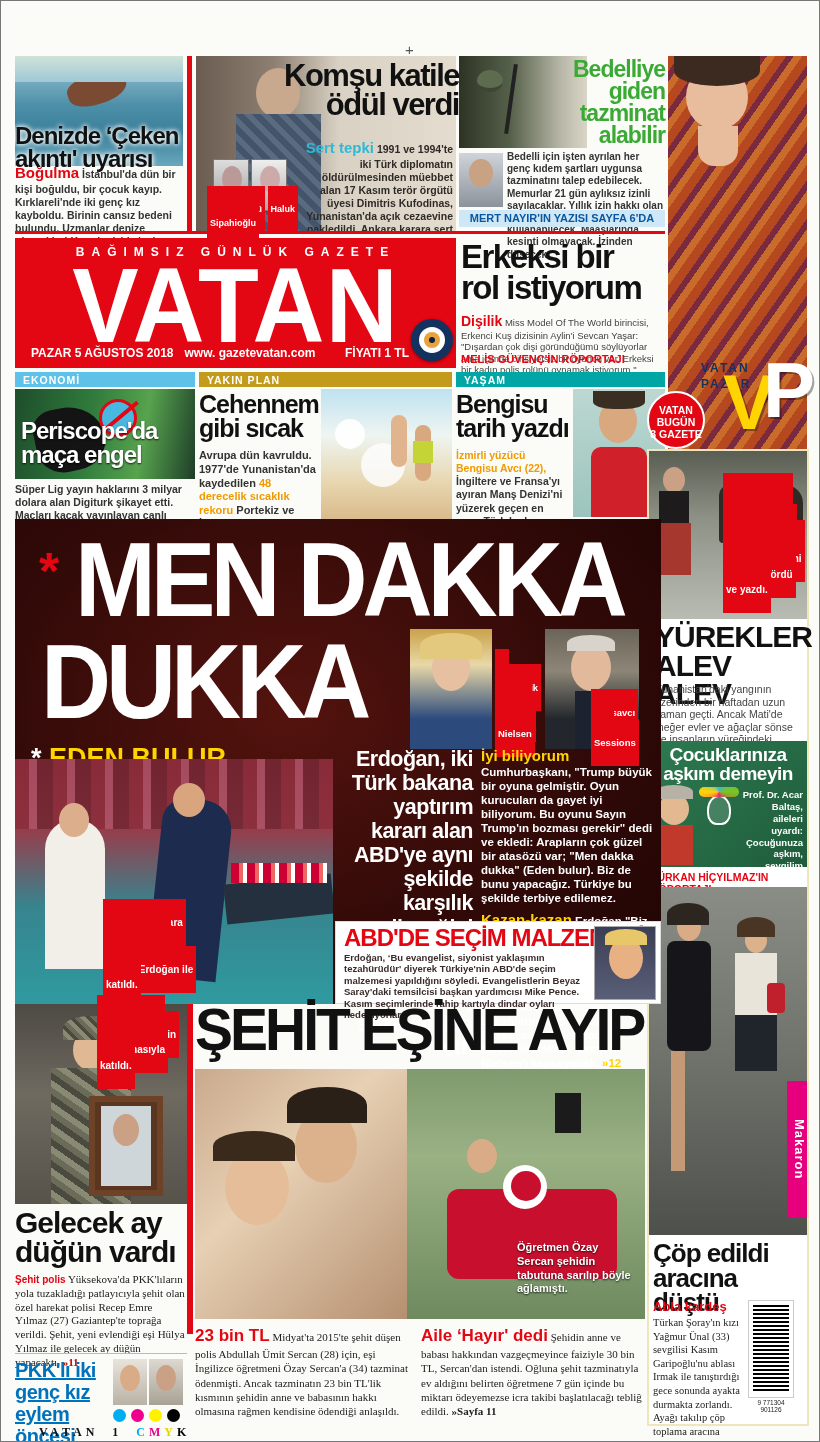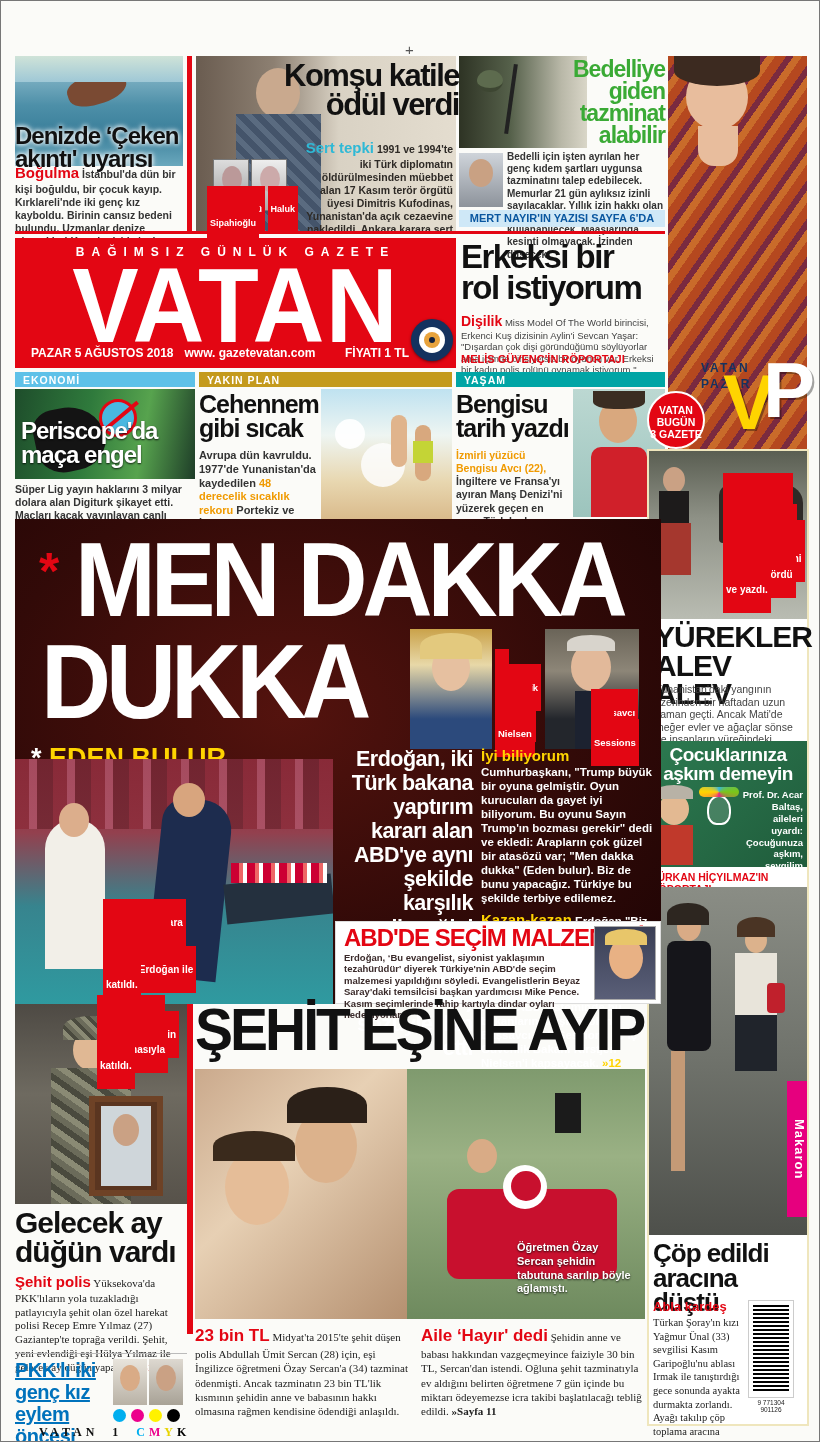--- a/index.html
+++ b/index.html
@@ -304,21 +304,21 @@
     </div>
   </div>
   <div class="abs hl" style="left:14px;top:1208px;width:172px;font-size:30px;letter-spacing:-1px;">
     <span>Gelecek ay</span><br>
     <span>düğün vardı</span>
   </div>
   <div class="abs redcap" style="left:96px;top:1010px;width:84px;font-size:10px;">
     <span>Hülya Yılmaz cenazeye eşinin üniformasıyla katıldı.</span>
   </div>
   <div class="abs body-serif" style="left:14px;top:1272px;width:172px;font-size:11px;line-height:1.25;">
-    <span class="lead-red" style="font-size:15px;font-family:'Liberation Sans',sans-serif;">Şehit polis</span><span> Yüksekova'da PKK'lıların yola tuzakladığı patlayıcıyla şehit olan özel harekat polisi Recep Emre Yılmaz (27) Gaziantep'te toprağa verildi. Şehit, yeni evlendiği eşi Hülya Yılmaz ile gelecek ay düğün yapacaktı. </span><span class="ref">»11</span>
+    <span class="lead-red" style="font-size:10px;font-family:'Liberation Sans',sans-serif;">Şehit polis</span><span> Yüksekova'da PKK'lıların yola tuzakladığı patlayıcıyla şehit olan özel harekat polisi Recep Emre Yılmaz (27) Gaziantep'te toprağa verildi. Şehit, yeni evlendiği eşi Hülya Yılmaz ile gelecek ay düğün yapacaktı. </span><span class="ref">»11</span>
   </div>
   <div class="abs" style="left:14px;top:1352px;width:172px;height:1px;background:#bbb;"></div>
   <div class="abs" style="left:14px;top:1358px;width:96px;color:#0072bc;font-size:20px;font-weight:bold;line-height:1.1;letter-spacing:-0.5px;text-decoration:underline;">
     <span>PKK'lı iki genç kız eylem öncesi İstanbul'da yakalandı </span><span style="color:#0072bc;">»11</span>
   </div>
   <div class="ph" style="left:112px;top:1358px;width:34px;height:46px;background:linear-gradient(180deg,#e8e4dc,#b9b2a6);">
     <div class="abs circ" style="left:7px;top:6px;width:20px;height:26px;background:#d9ab86;"></div>
   </div>
   <div class="ph" style="left:148px;top:1358px;width:34px;height:46px;background:linear-gradient(180deg,#ddd8d0,#a8a296);">
     <div class="abs circ" style="left:7px;top:6px;width:20px;height:26px;background:#caa184;"></div>

